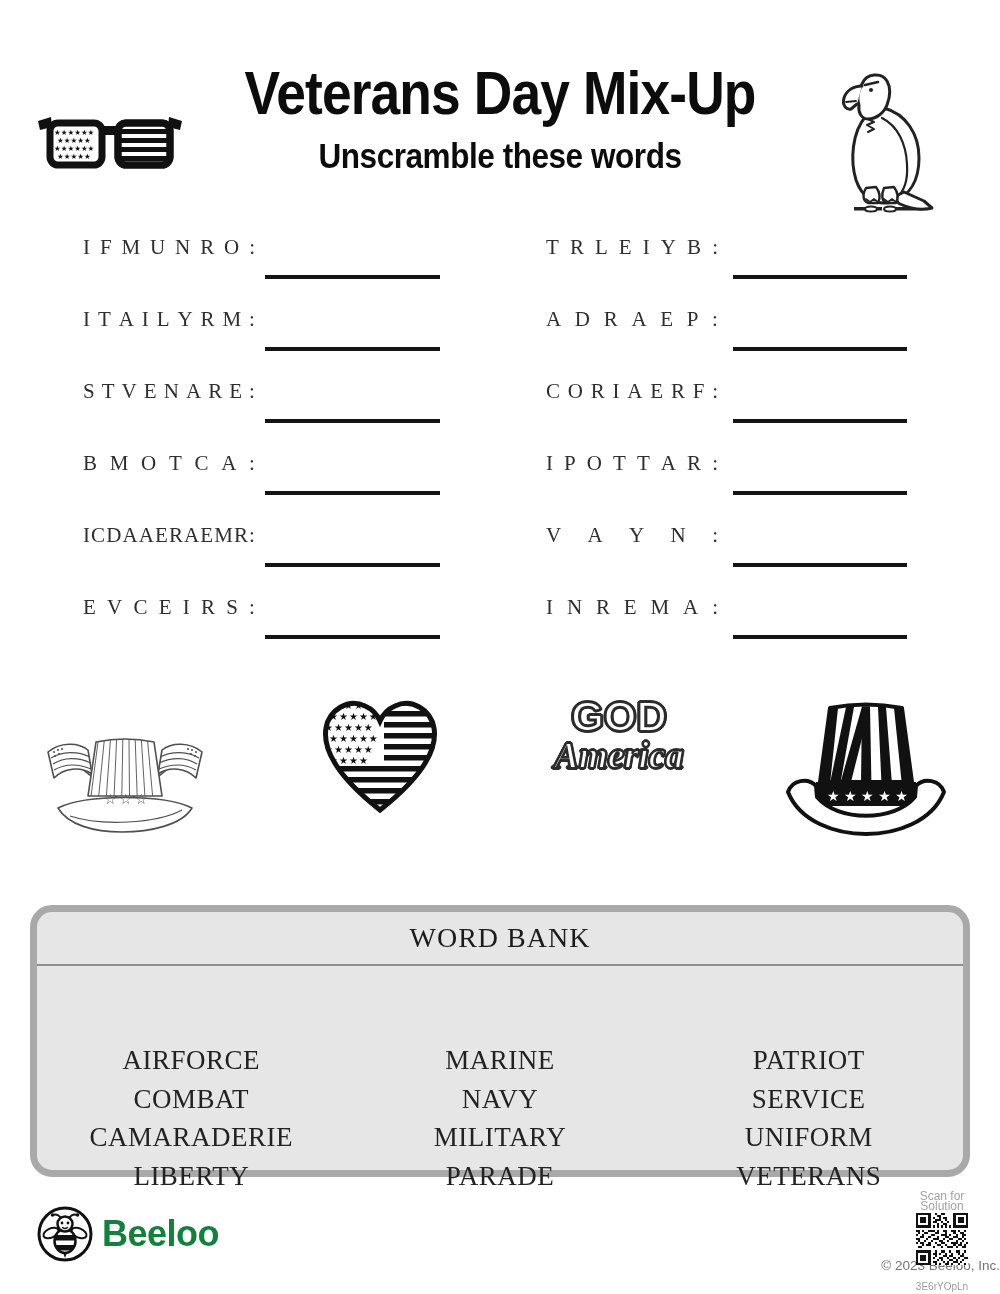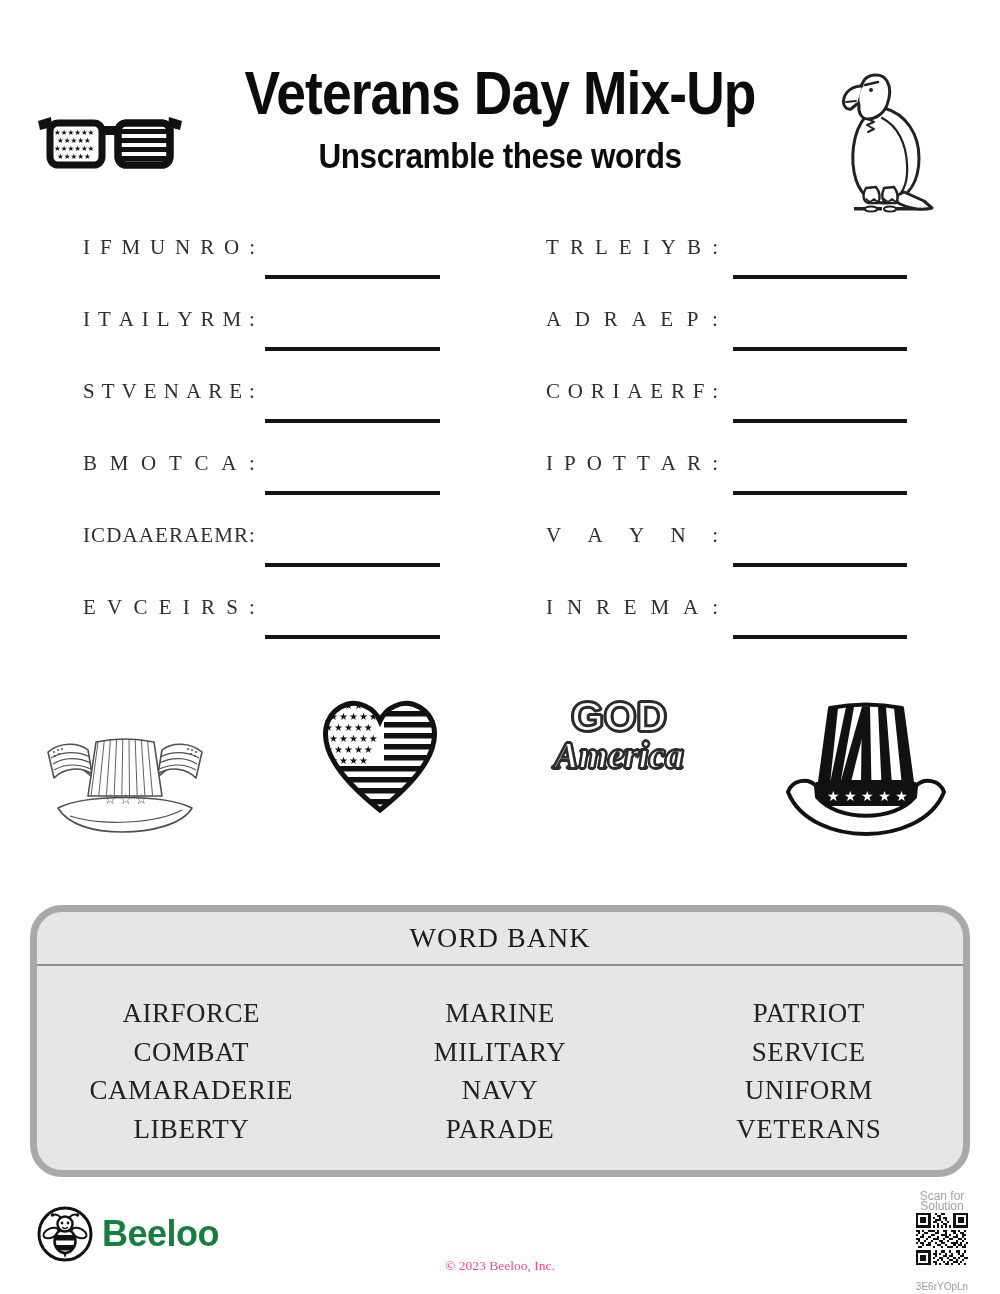--- a/index.html
+++ b/index.html
@@ -34,33 +34,33 @@
           -webkit-text-stroke:2.2px #2c2c2c;
           text-shadow:-2px 0 #2c2c2c,2px 0 #2c2c2c,0 -2px #2c2c2c,0 2px #2c2c2c,
                       -1.4px -1.4px #2c2c2c,1.4px -1.4px #2c2c2c,-1.4px 1.4px #2c2c2c,1.4px 1.4px #2c2c2c;}
   .gb-script{font-family:"Liberation Serif","DejaVu Serif",serif;font-style:italic;font-weight:700;
           font-size:37px;line-height:1.05;-webkit-text-stroke:1.8px #2c2c2c;
           text-shadow:-1.8px 0 #2c2c2c,1.8px 0 #2c2c2c,0 -1.8px #2c2c2c,0 1.8px #2c2c2c,
                       -1.3px -1.3px #2c2c2c,1.3px -1.3px #2c2c2c,-1.3px 1.3px #2c2c2c,1.3px 1.3px #2c2c2c;}
 
   
   .wordbank{position:absolute;left:30px;top:905px;width:940px;height:272px;box-sizing:border-box;
-            background:#e6e6e6;border:7px solid #a9a9a9;border-radius:32px;}
+            background:#e6e6e6;border:7px solid #a9a9a9;border-radius:22px;}
   .wb-header{height:52px;line-height:52px;text-align:center;border-bottom:2px solid #8f8f8f;
             font-family:"Liberation Serif","DejaVu Serif",serif;font-size:28px;letter-spacing:1px;color:#1b1b1b;}
-  .wb-grid{display:grid;grid-template-columns:1fr 1fr 1fr;padding-top:28px;}
+  .wb-grid{display:grid;grid-template-columns:1fr 1fr 1fr;padding-top:36px;margin-top:39px;}
   .wb-word{text-align:center;font-family:"Liberation Serif","DejaVu Serif",serif;
            font-size:27px;line-height:38.5px;color:#222;letter-spacing:0.5px;}
 
   
   .beelogo{position:absolute;left:36px;top:1205px;}
   .brand{position:absolute;left:102px;top:1213px;font-size:36px;font-weight:800;
          letter-spacing:-0.5px;color:#15803d;}
-  .copyright{position:absolute;left:0;top:1258px;width:100%;text-align:center;
-         font-size:13.5px;color:#ec4899;font-family:Liberation Serif, serif;}
+  .copyright{position:absolute;left:0;top:1258px;width:100%;text-align:right;
+         font-size:13.5px;color:#737373;}
   .qrblock{position:absolute;left:903px;top:1191px;width:78px;text-align:center;}
   .qr-caption{font-size:12px;color:#a2a2a2;line-height:10px;}
   .qr-code-id{font-size:10px;color:#9b9b9b;line-height:12px;margin-top:16px;}
   .qrblock svg{display:block;margin:2px auto 0 auto;}
 </style>
 </head>
 <body>
 
 <div class="page">
 
@@ -365,22 +365,22 @@
     <div class="wb-header">WORD BANK</div>
     <div class="wb-grid">
       <div class="wb-col">
         <div class="wb-word">AIRFORCE</div>
         <div class="wb-word">COMBAT</div>
         <div class="wb-word">CAMARADERIE</div>
         <div class="wb-word">LIBERTY</div>
       </div>
       <div class="wb-col">
         <div class="wb-word">MARINE</div>
+        <div class="wb-word">NAVY</div>
         <div class="wb-word">MILITARY</div>
-        <div class="wb-word">NAVY</div>
         <div class="wb-word">PARADE</div>
       </div>
       <div class="wb-col">
         <div class="wb-word">PATRIOT</div>
         <div class="wb-word">SERVICE</div>
         <div class="wb-word">UNIFORM</div>
         <div class="wb-word">VETERANS</div>
       </div>
     </div>
   </div>

